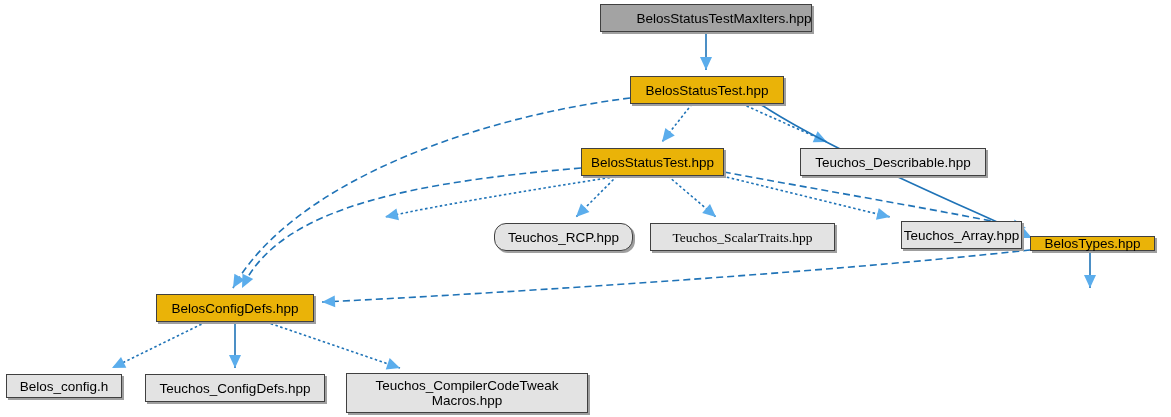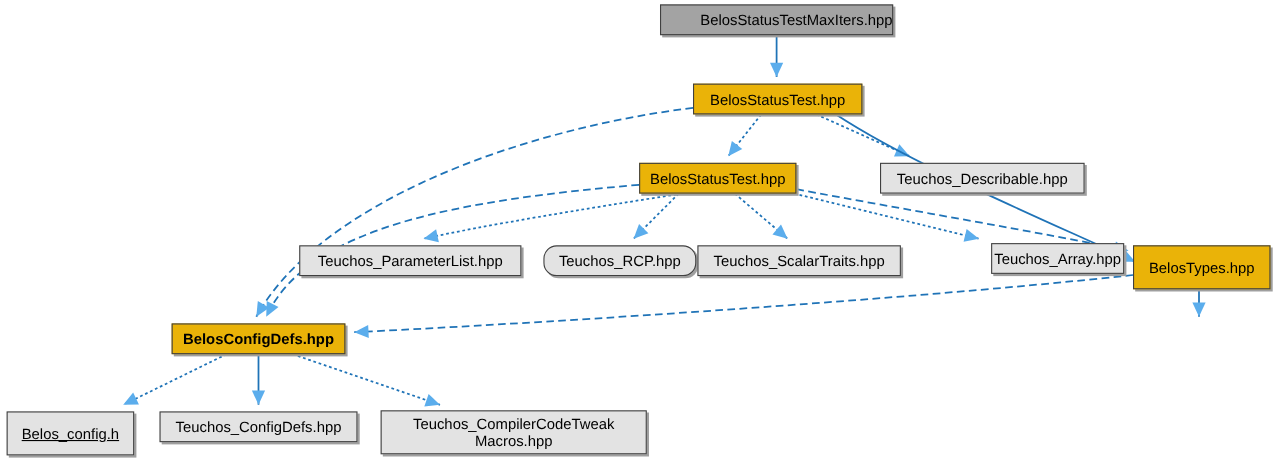--- a/index.html
+++ b/index.html
@@ -90,23 +90,22 @@
       <polygon points="0,0 -13,-6 -13,6" class="arrow-head" transform="translate(112,368) rotate(153.92468514193558)"></polygon>
       <path d="M 235,322 L 235,368" class="edge-path edge-solid"></path>
       <polygon points="0,0 -13,-6 -13,6" class="arrow-head" transform="translate(235,368) rotate(90)"></polygon>
       <path d="M 266,322 L 400,368" class="edge-path edge-dotted"></path>
       <polygon points="0,0 -13,-6 -13,6" class="arrow-head" transform="translate(400,368) rotate(18.946418297229357)"></polygon>
     </svg>
 <div class="graph-node node-shadow node-root" style="left: 600px; top: 4px; width: 212px; height: 28px;">BelosStatusTestMaxIters.hpp</div>
     <div class="graph-node node-shadow node-white" style="left: 630px; top: 76px; width: 154px; height: 28px;">BelosStatusTest.hpp</div>
     <div class="graph-node node-shadow node-white" style="left: 581px; top: 148px; width: 143px; height: 28px;">BelosStatusTest.hpp</div>
     <div class="graph-node node-shadow node-gray" style="left: 800px; top: 148px; width: 186px; height: 28px;">Teuchos_Describable.hpp</div>
-    <div class="graph-node node-shadow node-gray" style="left: 272px; top: 223px; width: 202px; height: 28px;">Teuchos_ParameterList.hpp</div>
     <div class="graph-node node-shadow node-gray" style="left: 494px; top: 223px; width: 139px; height: 28px; border-radius: 12px;">Teuchos_RCP.hpp</div>
-    <div class="graph-node node-shadow node-gray" style="left: 634px; top: 223px; width: 185px; height: 28px;">Teuchos_ScalarTraits.hpp</div>
+    <div class="graph-node node-shadow node-gray" style="left: 650px; top: 223px; width: 185px; height: 28px; font-family: Liberation Serif, serif;">Teuchos_ScalarTraits.hpp</div>
     <div class="graph-node node-shadow node-gray" style="left: 858px; top: 221px; width: 121px; height: 28px; margin-left: 43px;">Teuchos_Array.hpp</div>
-    <div class="graph-node node-shadow node-white" style="left: 1030px; top: 223px; width: 125px; height: 40px;">BelosTypes.hpp</div>
-    <div class="graph-node node-shadow node-white" style="left: 156px; top: 294px; width: 158px; height: 28px; font-weight: bold;">BelosConfigDefs.hpp</div>
-    <div class="graph-node node-shadow node-gray" style="left: 6px; top: 374px; width: 116px; height: 40px; text-decoration: underline;">Belos_config.h</div>
+    <div class="graph-node node-shadow node-white" style="left: 1030px; top: 236px; width: 125px; height: 15px;">BelosTypes.hpp</div>
+    <div class="graph-node node-shadow node-white" style="left: 156px; top: 294px; width: 158px; height: 28px;">BelosConfigDefs.hpp</div>
+    <div class="graph-node node-shadow node-gray" style="left: 6px; top: 374px; width: 116px; height: 24px;">Belos_config.h</div>
     <div class="graph-node node-shadow node-gray" style="left: 145px; top: 374px; width: 180px; height: 28px; text-align: right;">Teuchos_ConfigDefs.hpp</div>
     <div class="graph-node node-shadow node-gray" style="left: 346px; top: 373px; width: 242px; height: 40px;">Teuchos_CompilerCodeTweak
 Macros.hpp</div>
   </div>
 
 </body></html>

